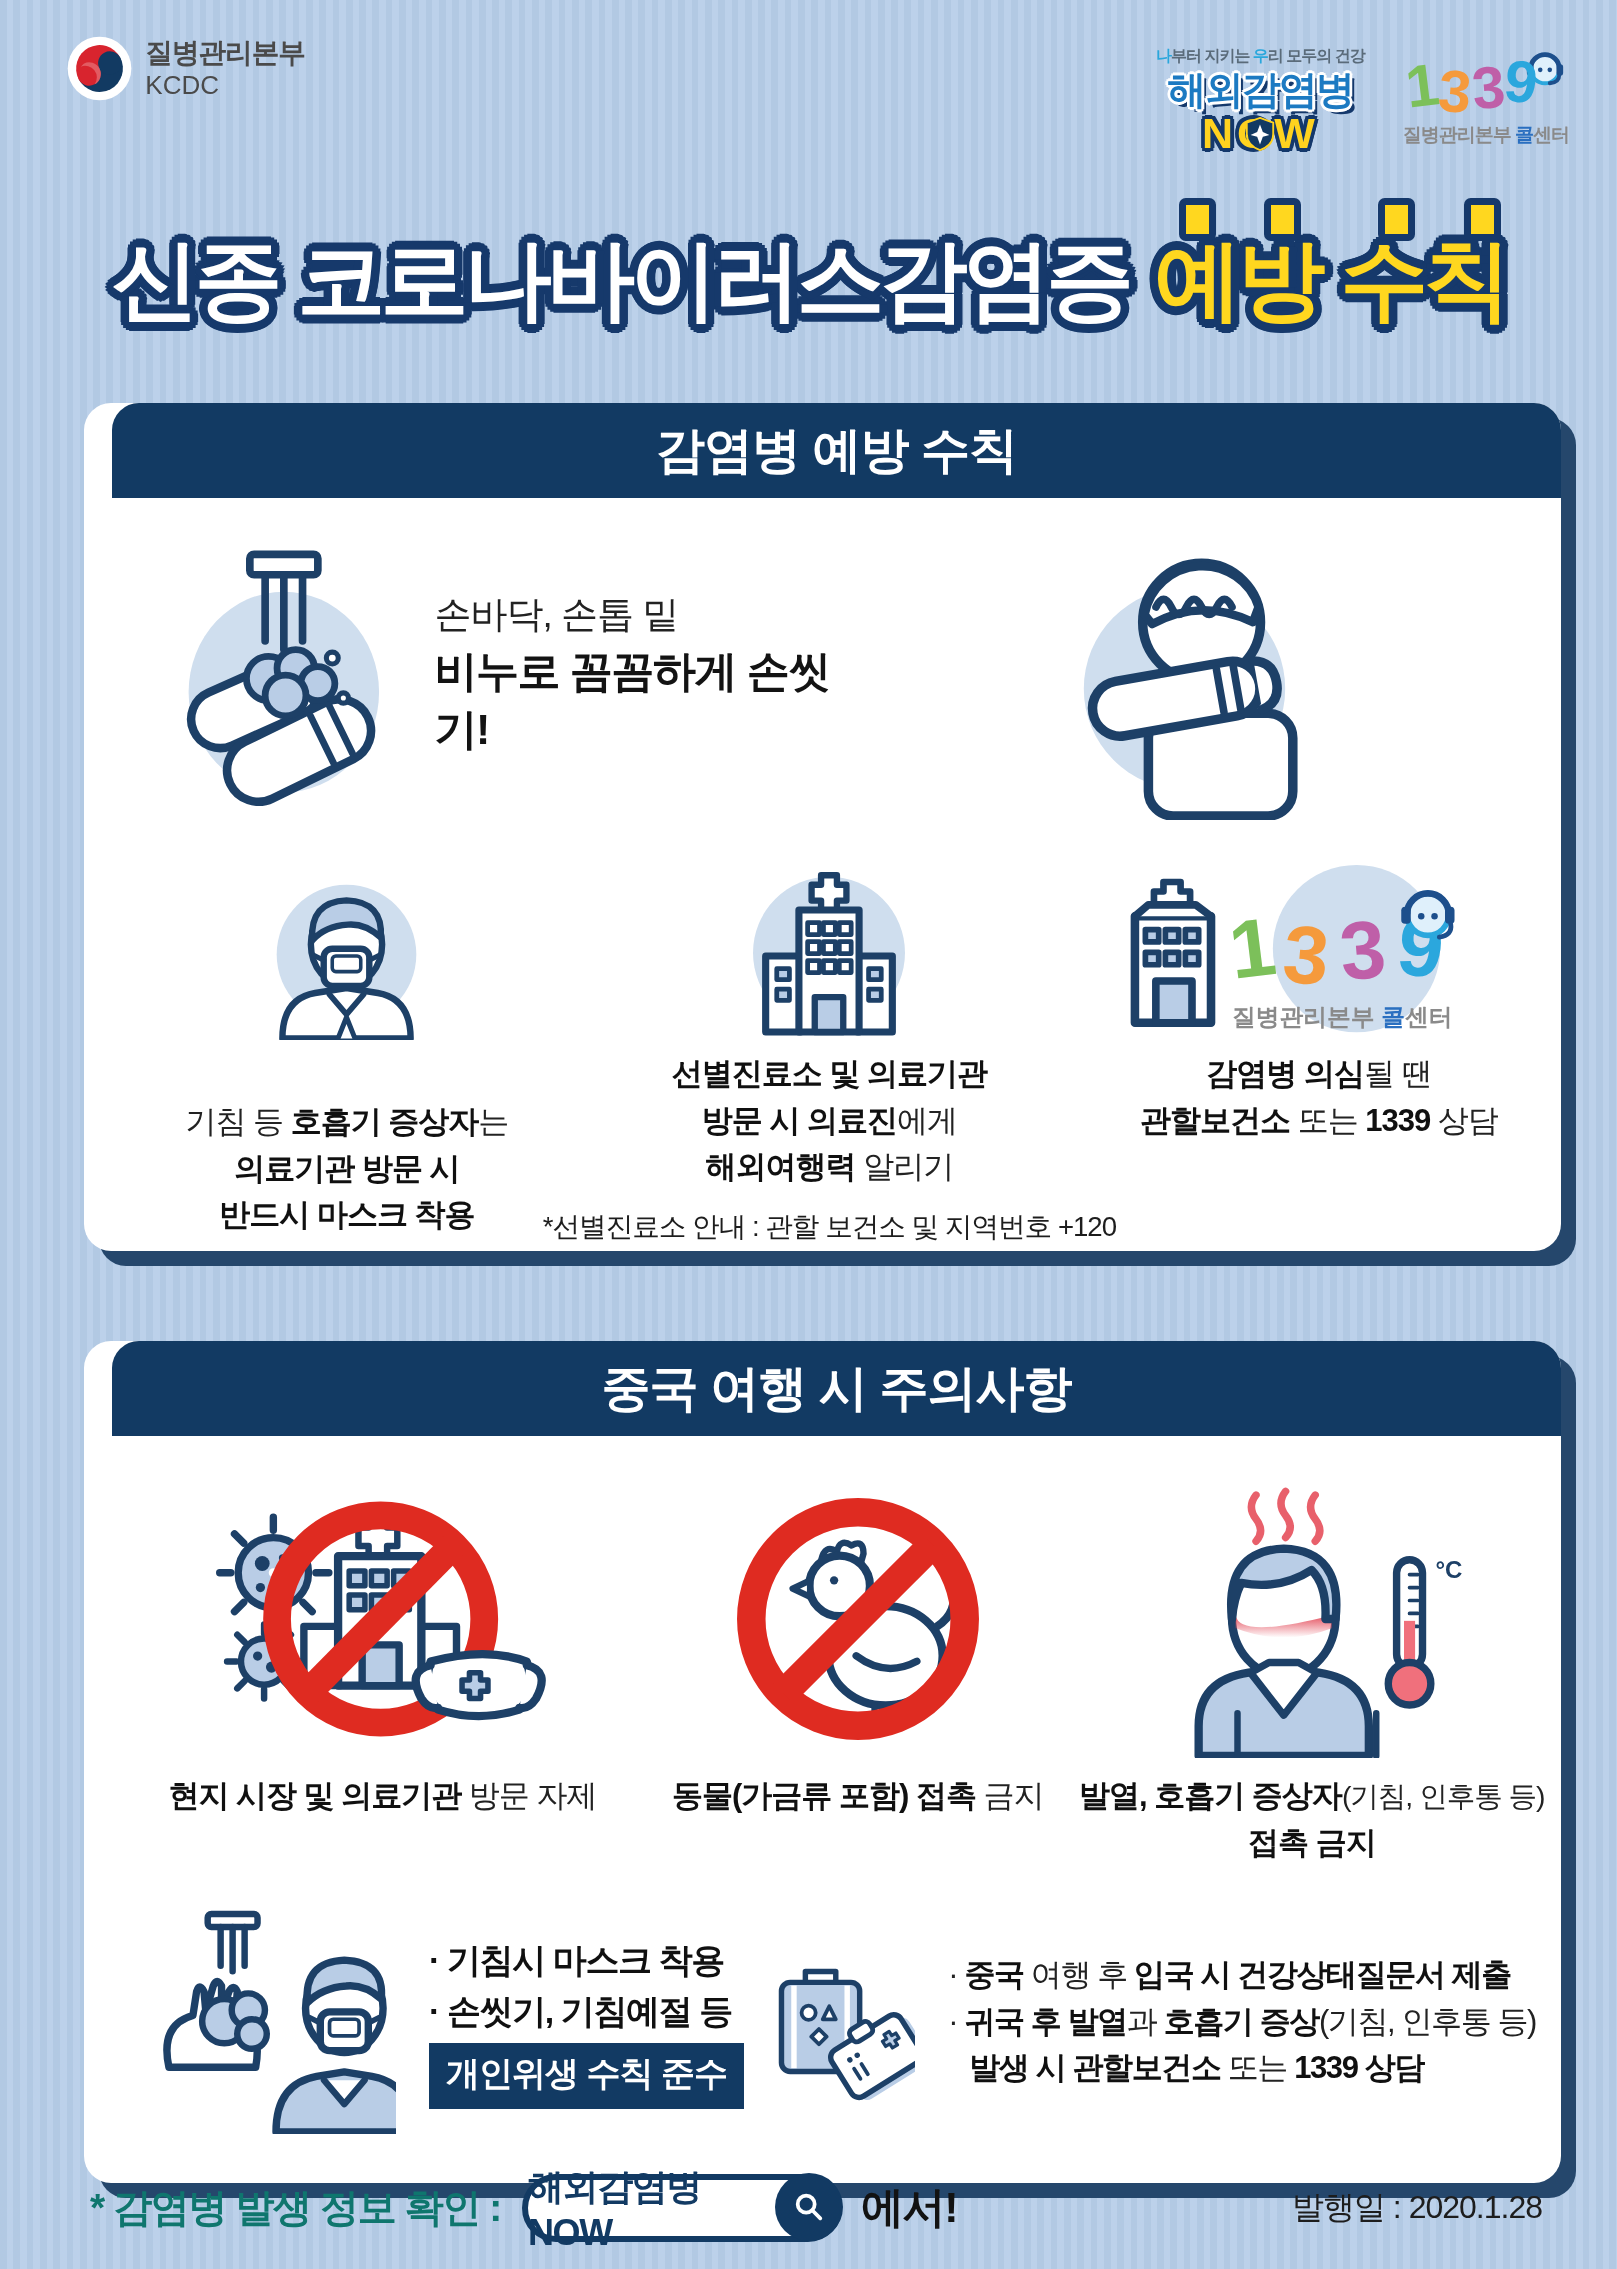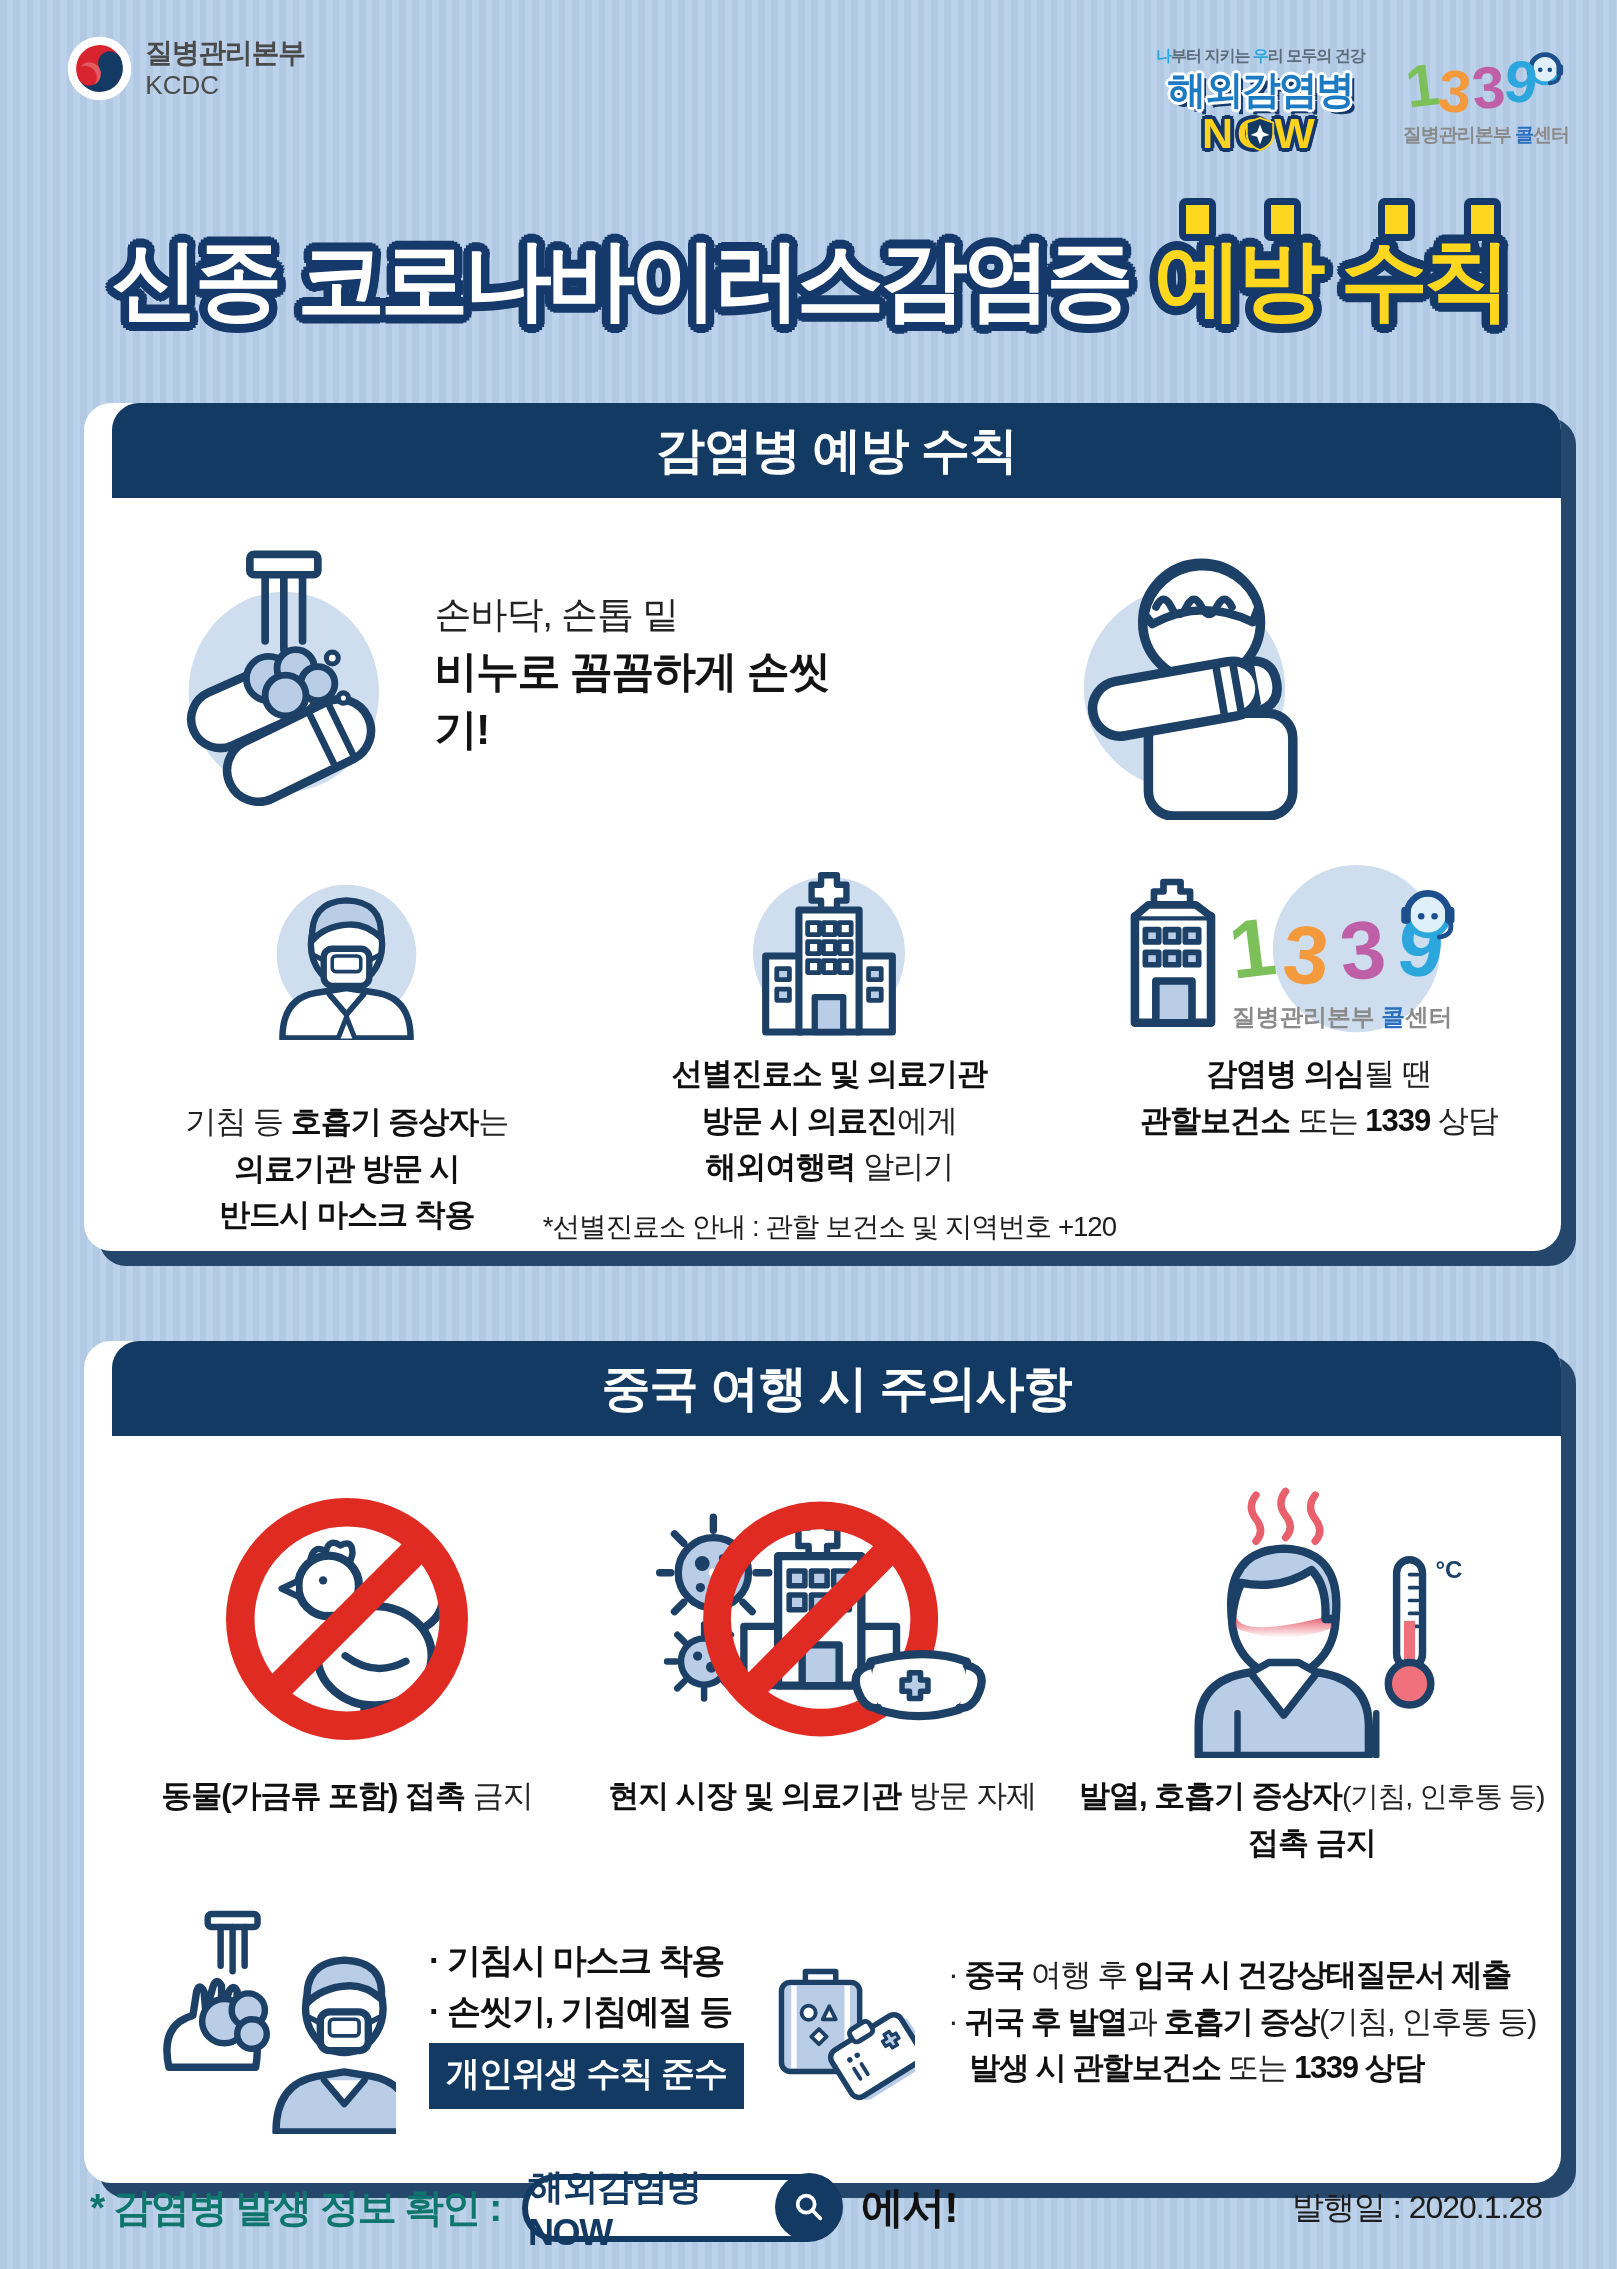--- a/index.html
+++ b/index.html
@@ -317,39 +317,20 @@
     </div>
   </div>
 </div>
 
 <div class="abs card" id="card2">
   <div class="card-header">
     <span>중국  여행 시 주의사항</span>
   </div>
   <div class="card-body">
     <div class="row3">
-      <div class="r3-col c1">
-        <div class="r3-iconbox">
-          <svg width="276" height="276" viewBox="0 0 300 300">
-            <g stroke="#1d4067" stroke-linecap="round" stroke-linejoin="round" fill="#fff">
-              <path d="M110,86 q4,-18 17,-9 q3,-15 16,-7 q13,-7 13,9 l-4,14 -40,2 z" stroke-width="7"></path>
-              <circle cx="130" cy="114" r="33" stroke-width="9"></circle>
-              <path d="M98,108 l-19,9 19,9 z" stroke-width="7"></path>
-              <circle cx="124" cy="108" r="4.5" fill="#1d4067" stroke="none"></circle>
-              <ellipse cx="180" cy="190" rx="62" ry="54" stroke-width="9"></ellipse>
-              <path d="M236,158 q24,-16 16,-42" fill="none" stroke-width="9"></path>
-              <path d="M148,190 q32,24 66,6" fill="none" stroke-width="8"></path>
-              <path d="M168,244 v20 M194,242 v22 M158,264 h18 M184,264 h18" fill="none" stroke-width="7"></path>
-            </g>
-            <circle cx="150" cy="150" r="116" fill="none" stroke="#df2b21" stroke-width="31"></circle>
-            <line x1="231" y1="69" x2="69" y2="231" stroke="#df2b21" stroke-width="31"></line>
-          </svg>
-        </div>
-        <div class="r3-text"><span class="b">동물(가금류 포함) 접촉</span><span> 금지</span></div>
-      </div>
       <div class="r3-col c2">
         <div class="r3-iconbox">
           <svg width="333" height="278" viewBox="0 0 360 300">
             <g stroke="#1d4067" stroke-linecap="round" stroke-linejoin="round">
               <path d="M165,40 h20 v11 h11 v20 h-11 v11 h-20 v-11 h-11 v-20 h11 z" fill="#fff" stroke-width="7"></path>
               <rect x="95" y="158" width="40" height="64" fill="#fff" stroke-width="8"></rect>
               <rect x="220" y="158" width="40" height="64" fill="#fff" stroke-width="8"></rect>
               <rect x="132" y="82" width="90" height="140" fill="#fff" stroke-width="9"></rect>
               <g fill="#b9cde6" stroke-width="6">
                 <rect x="144" y="98" width="17" height="16"></rect>
@@ -379,20 +360,39 @@
             <circle cx="178" cy="150" r="112" fill="none" stroke="#df2b21" stroke-width="30"></circle>
             <line x1="256" y1="71" x2="100" y2="229" stroke="#df2b21" stroke-width="30"></line>
             <g stroke="#1d4067" stroke-linecap="round" stroke-linejoin="round">
               <path d="M232,196 q60,-16 104,0 q10,34 -8,52 q-44,14 -88,0 q-18,-18 -8,-52 z" fill="#fff" stroke-width="9"></path>
               <path d="M232,200 q-26,6 -10,36 q8,12 18,10 M336,200 q26,6 10,36 q-8,12 -18,10" fill="#fff" stroke-width="9"></path>
               <path d="M274,208 h12 v8 h8 v12 h-8 v8 h-12 v-8 h-8 v-12 h8 z" fill="#b9cde6" stroke-width="6"></path>
             </g>
           </svg>
         </div>
         <div class="r3-text"><span class="b">현지 시장 및 의료기관</span><span> 방문 자제</span></div>
+      </div>
+      <div class="r3-col c1">
+        <div class="r3-iconbox">
+          <svg width="276" height="276" viewBox="0 0 300 300">
+            <g stroke="#1d4067" stroke-linecap="round" stroke-linejoin="round" fill="#fff">
+              <path d="M110,86 q4,-18 17,-9 q3,-15 16,-7 q13,-7 13,9 l-4,14 -40,2 z" stroke-width="7"></path>
+              <circle cx="130" cy="114" r="33" stroke-width="9"></circle>
+              <path d="M98,108 l-19,9 19,9 z" stroke-width="7"></path>
+              <circle cx="124" cy="108" r="4.5" fill="#1d4067" stroke="none"></circle>
+              <ellipse cx="180" cy="190" rx="62" ry="54" stroke-width="9"></ellipse>
+              <path d="M236,158 q24,-16 16,-42" fill="none" stroke-width="9"></path>
+              <path d="M148,190 q32,24 66,6" fill="none" stroke-width="8"></path>
+              <path d="M168,244 v20 M194,242 v22 M158,264 h18 M184,264 h18" fill="none" stroke-width="7"></path>
+            </g>
+            <circle cx="150" cy="150" r="116" fill="none" stroke="#df2b21" stroke-width="31"></circle>
+            <line x1="231" y1="69" x2="69" y2="231" stroke="#df2b21" stroke-width="31"></line>
+          </svg>
+        </div>
+        <div class="r3-text"><span class="b">동물(가금류 포함) 접촉</span><span> 금지</span></div>
       </div>
       <div class="r3-col c3">
         <div class="r3-iconbox">
           <svg width="333" height="278" viewBox="0 0 360 300">
             <g fill="none" stroke="#e8606b" stroke-width="8" stroke-linecap="round">
               <path d="M120,16 q-10,13 0,26 q10,13 0,24"></path>
               <path d="M152,12 q-10,13 0,26 q10,13 0,24"></path>
               <path d="M184,16 q-10,13 0,26 q10,13 0,24"></path>
             </g>
             <defs>

